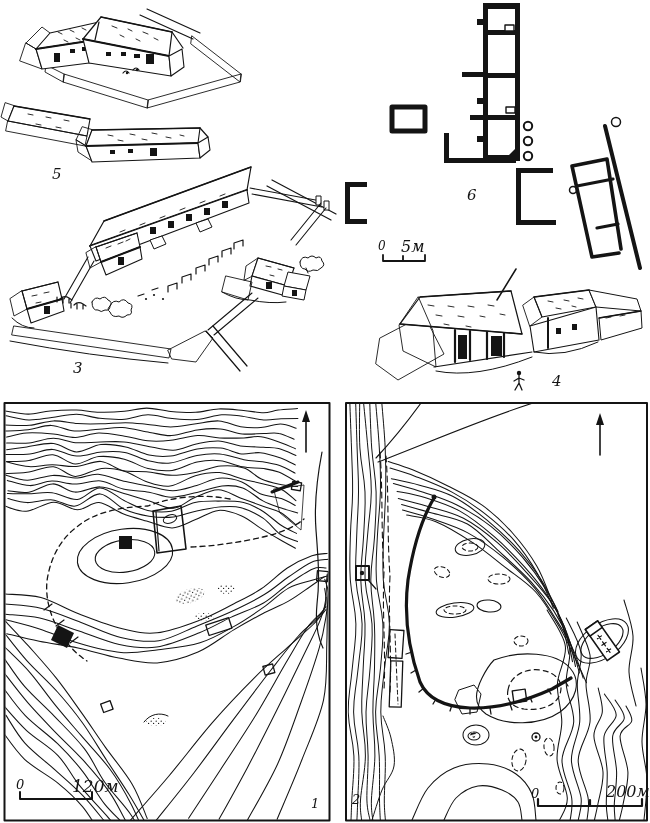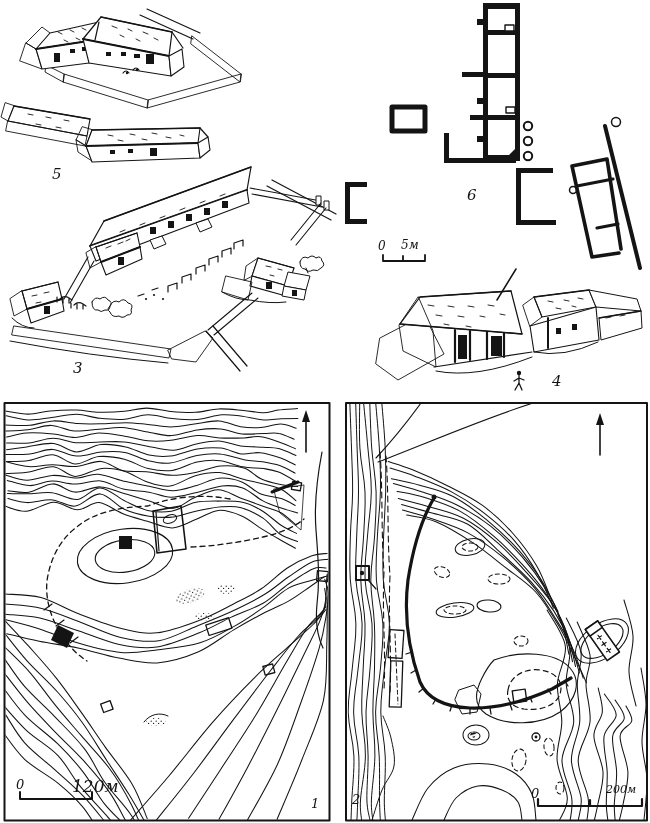--- a/index.html
+++ b/index.html
@@ -412,20 +412,20 @@
     </g>
     <path class="s" stroke-width="2.2" d="M538 806 L642 806 M538 806 V799 M590 806 V800 M642 806 V799"></path>
   </g>
 </svg>
 
 <span class="lbl" style="left:52px;top:167px;font-size:15px">5</span>
 <span class="lbl" style="left:73px;top:361px;font-size:15px">3</span>
 <span class="lbl" style="left:467px;top:188px;font-size:15px">6</span>
 <span class="lbl" style="left:552px;top:374px;font-size:15px">4</span>
 <span class="lbl" style="left:378px;top:240px;font-size:12px">0</span>
-<span class="lbl" style="left:401px;top:239px;font-size:12px">5м</span>
+<span class="lbl" style="left:401px;top:239px;font-size:16px">5м</span>
 <span class="lbl" style="left:16px;top:778px;font-size:13px">0</span>
 <span class="lbl" style="left:72px;top:778px;font-size:17px">120м</span>
 <span class="lbl" style="left:311px;top:797px;font-size:13px">1</span>
 <span class="lbl" style="left:352px;top:793px;font-size:13px">2</span>
 <span class="lbl" style="left:531px;top:787px;font-size:13px">0</span>
-<span class="lbl" style="left:606px;top:784px;font-size:11px">200м</span>
+<span class="lbl" style="left:606px;top:784px;font-size:16px">200м</span>
 </div>
 
 </body></html>

